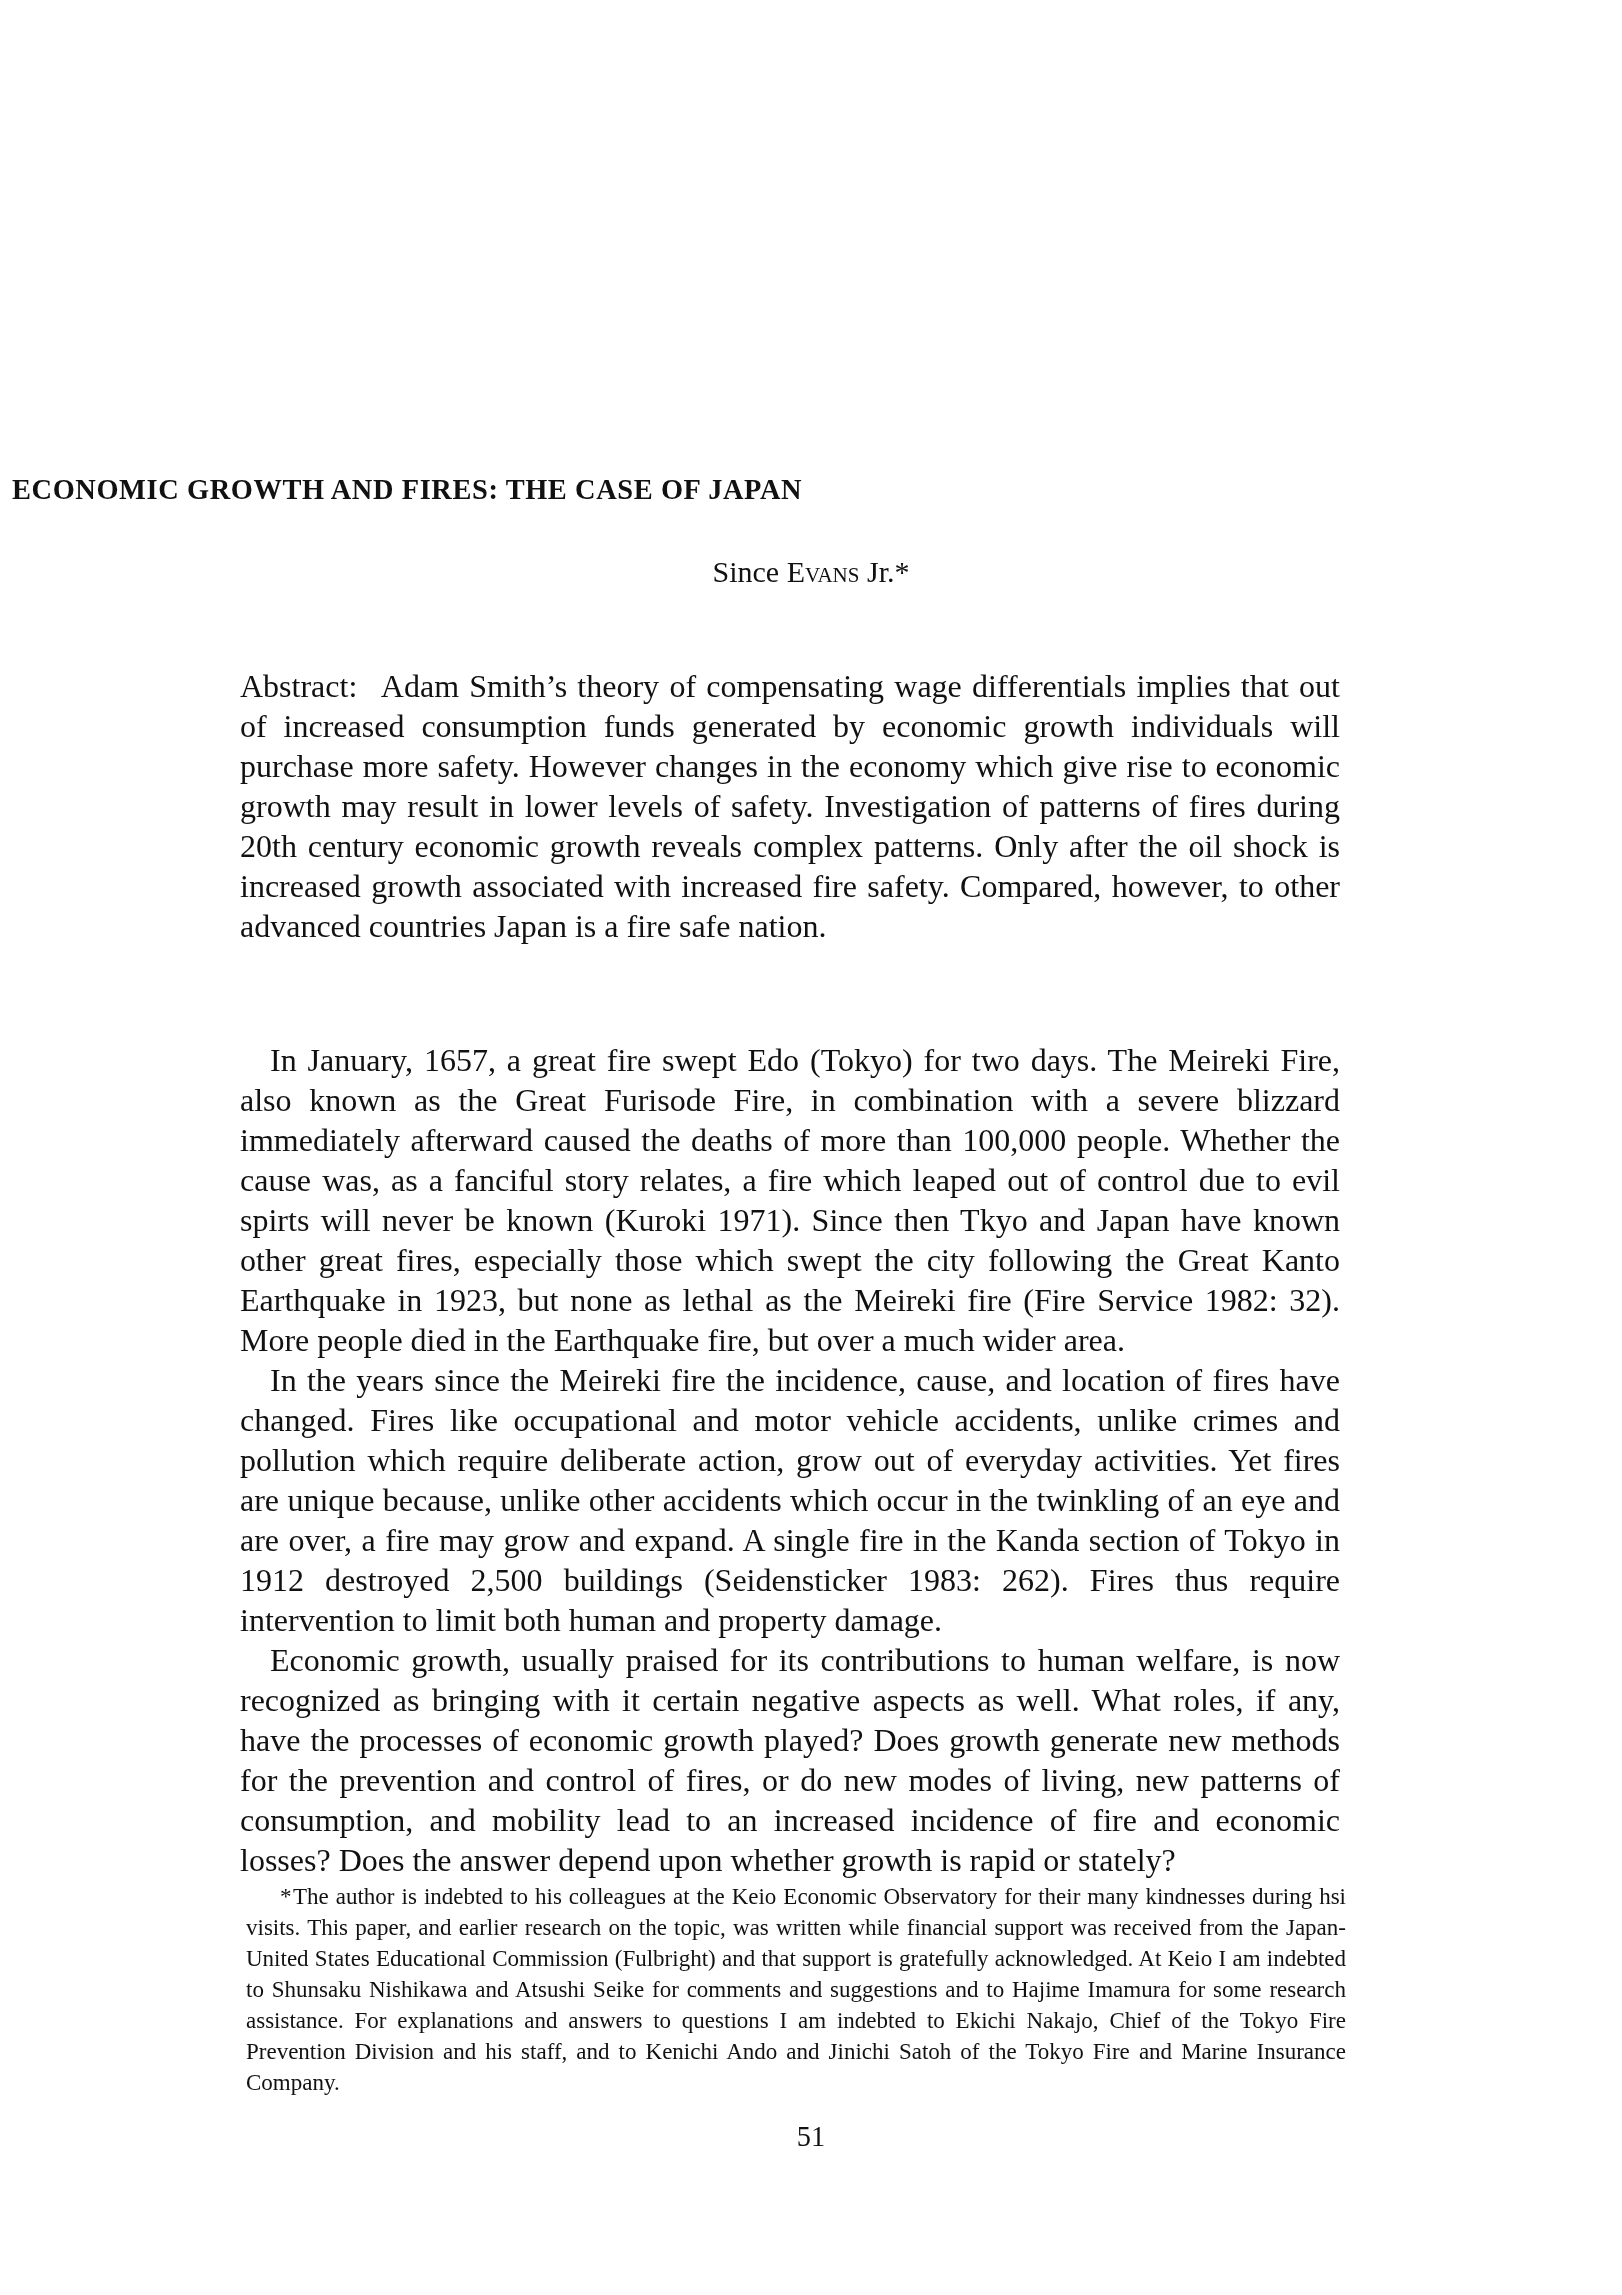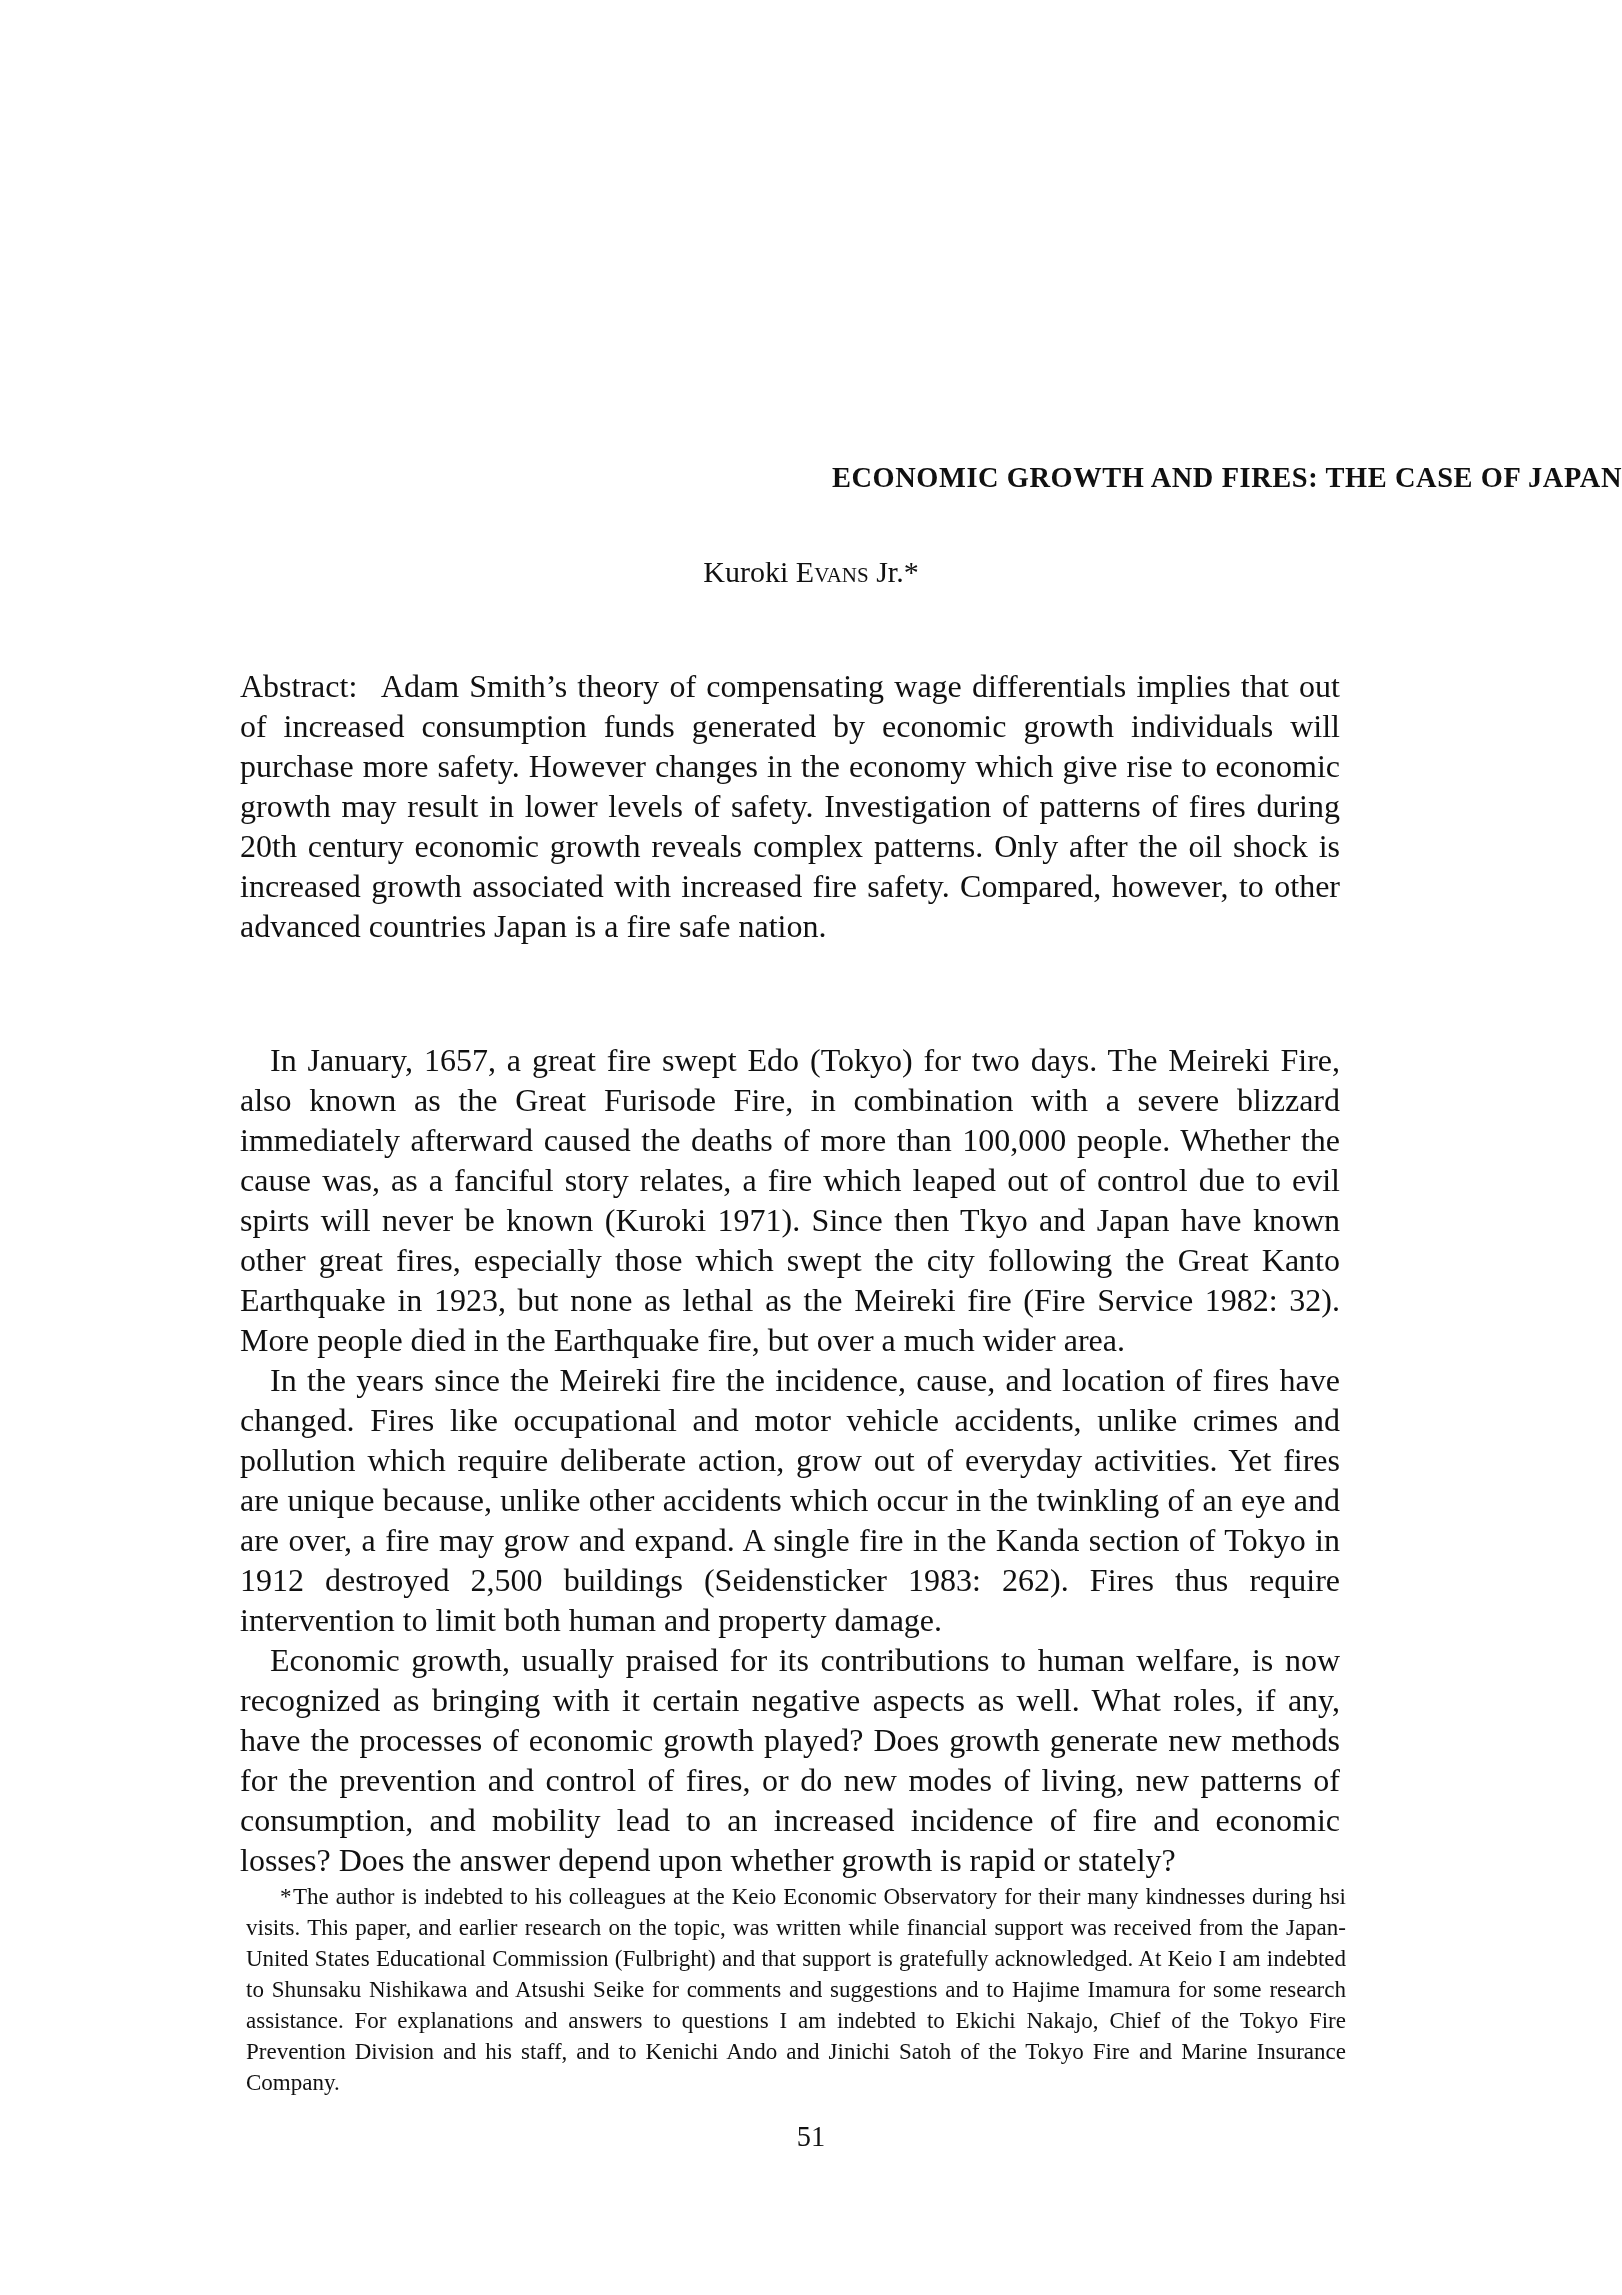--- a/index.html
+++ b/index.html
@@ -18,25 +18,25 @@
     .page {
       position: absolute;
       left: 0; top: 0;
       width: 1622px;
       height: 2295px;
     }
     .title {
       position: absolute;
       left: 0; right: 0;
       top: 462px;
-      text-align: right;
+      text-align: left;
       font-weight: bold;
       font-size: 28.4px;
       letter-spacing: 0.6px;
-      margin: 0;
+      margin: 12px;
     }
     .author {
       position: absolute;
       left: 0; right: 0;
       top: 555px;
       text-align: center;
       font-size: 30px;
       margin: 0;
     }
     .author .sc {
@@ -93,21 +93,21 @@
     }
   </style>
 </head>
 <body>
 
 <div class="page">
 
   <h1 class="title">ECONOMIC GROWTH AND FIRES: THE CASE OF JAPAN</h1>
 
   <p class="author">
-    <span>Kuroki</span>
+    <span>Since</span>
     <span class="sc">Evans</span>
     <span>Jr.</span><span>*</span>
   </p>
 
   <p class="textblock abstract">
     <span class="label">Abstract</span><span>:</span><span class="label-gap"></span>
     <span>Adam Smith’s theory of compensating wage differentials implies that out of increased consumption funds generated by economic growth individuals will purchase more safety. However changes in the economy which give rise to economic growth may result in lower levels of safety. Investigation of patterns of fires during 20th century economic growth reveals complex patterns. Only after the oil shock is increased growth associated with increased fire safety. Compared, however, to other advanced countries Japan is a fire safe nation.</span>
   </p>
 
   <div class="textblock body">

